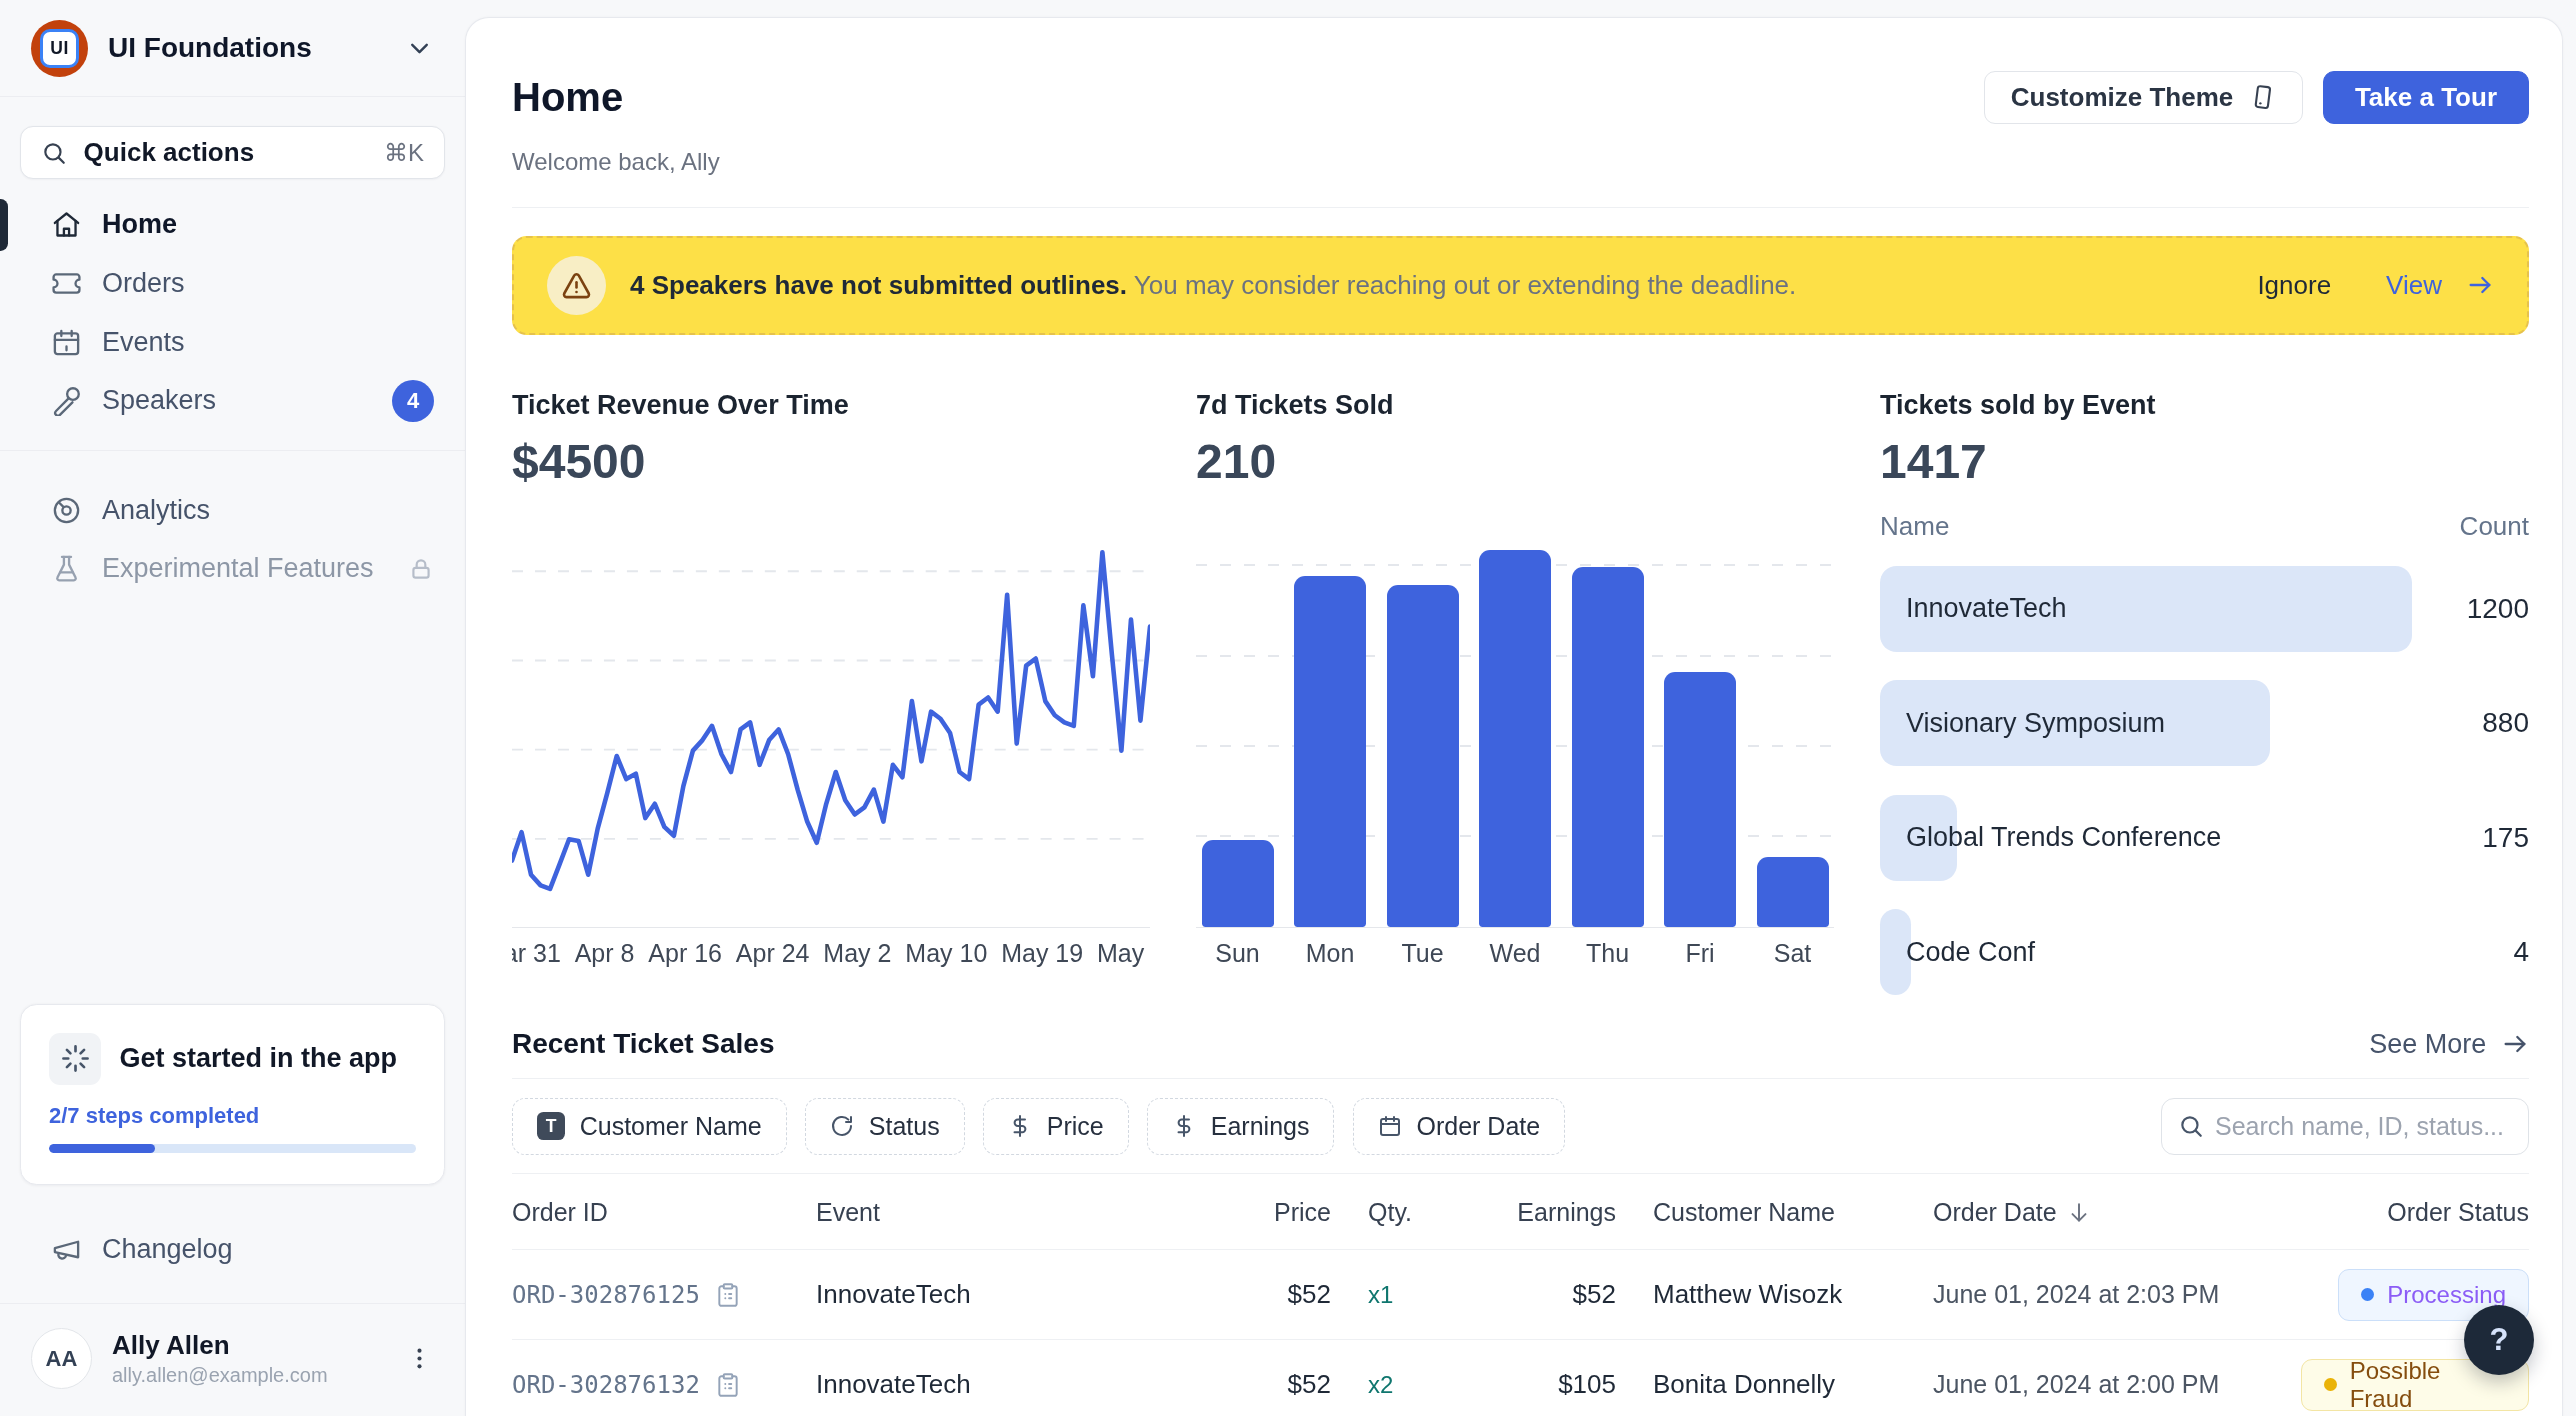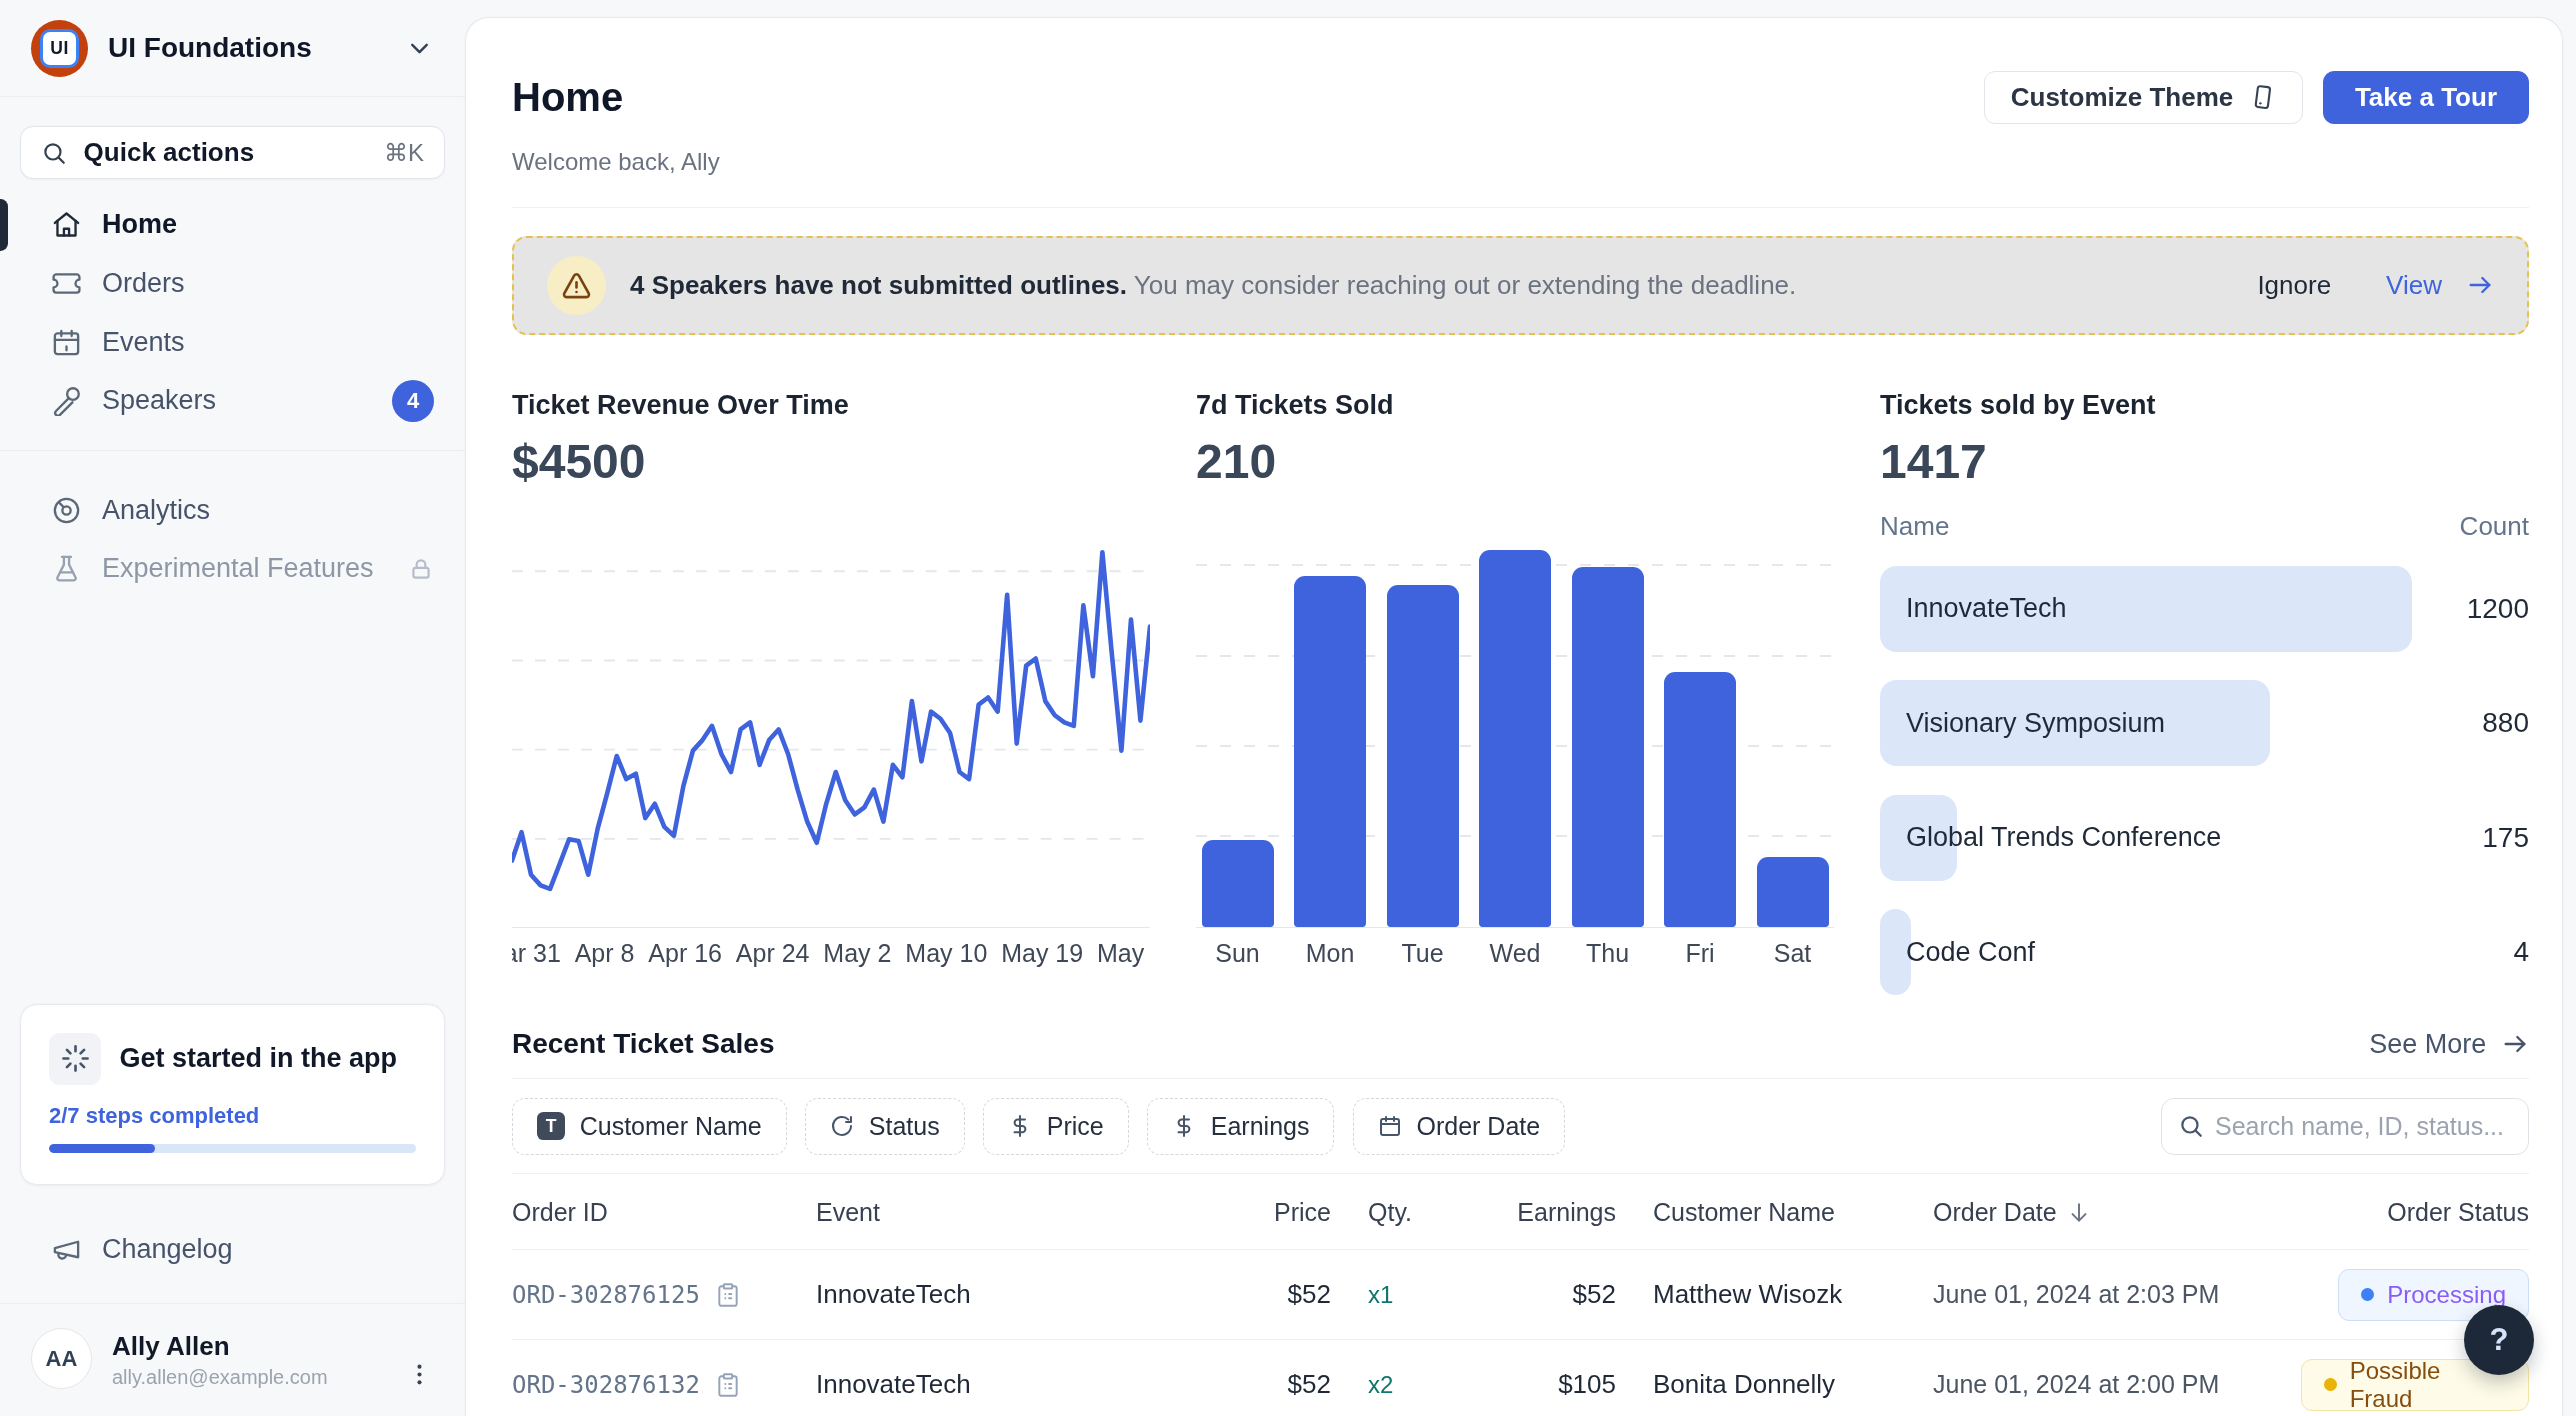--- a/index.html
+++ b/index.html
@@ -32,39 +32,39 @@
   .lock-right{margin-left:auto;color:#b6bdc9;display:flex}
   .side-spacer{flex:1}
   .getstarted{margin:0 20px 37px;background:#fff;border:1.8px solid #e7e9ee;border-radius:16.6px;padding:28px 28px 31px;box-shadow:0 0.9px 2.8px rgba(16,24,40,.05)}
   .gs-head{display:flex;align-items:center;gap:18.4px}
   .gs-iconbox{width:52px;height:52px;border-radius:11px;background:#f1f3f6;display:flex;align-items:center;justify-content:center;color:#475569}
   .gs-title{font-size:27px;font-weight:600;color:#111827}
   .gs-steps{margin-top:18.4px;font-size:22px;font-weight:600;color:#3e63dd}
   .gs-track{margin-top:14.7px;height:9.2px;border-radius:5.5px;background:#d9e6f8;overflow:hidden}
   .gs-fill{height:100%;border-radius:5.5px;background:#3e63dd}
   .changelog-wrap{padding:0 20px 26px}
-  .user-row{border-top:1.8px solid #ecedf1;display:flex;align-items:flex-end;gap:20px;padding:24px 31px 28px}
+  .user-row{border-top:1.8px solid #ecedf1;display:flex;align-items:center;gap:20px;padding:24px 31px 28px}
   .avatar{width:61px;height:61px;border-radius:50%;background:#fff;border:1.8px solid #e3e6ea;display:flex;align-items:center;justify-content:center;font-size:22px;font-weight:600;color:#334155}
   .user-name{font-size:26px;font-weight:600;color:#111827}
   .user-email{font-size:20px;color:#9aa3b0;margin-top:3.7px}
   .kebab{margin-left:auto;color:#374151;cursor:pointer}
 
   
   .main{position:absolute;left:465px;top:16.6px;right:13px;height:1490px;background:#fff;border:1.8px solid #e7e9ee;border-bottom:none;border-radius:24px 24px 0 0;padding:0 33px 0 46px;box-shadow:0 0.9px 2.8px rgba(16,24,40,.04)}
   .page-head{display:flex;align-items:center;padding-top:53px}
   .page-title{font-size:40px;font-weight:600;color:#0f1729}
   .head-actions{margin-left:auto;display:flex;gap:20px}
   .btn{height:53px;border-radius:11px;display:inline-flex;align-items:center;gap:14.7px;font-size:26px;font-weight:600;cursor:pointer}
   .btn-outline{background:#fff;border:1.8px solid #e2e5ea;color:#2b3544;padding:0 26px}
   .btn-primary{background:#3e63dd;border:1.8px solid #3e63dd;color:#fff;padding:0 31px}
   .subtitle{margin-top:24px;font-size:24px;color:#6b7280}
   .divider{border:none;border-top:1.8px solid #eef0f3;margin-top:31px}
 
   
-  .banner{margin-top:28px;height:99px;border:2.8px dashed #e6c24c;background:#e5e5e5;border-radius:14.7px;display:flex;align-items:center;padding:0 33px;gap:24px}
+  .banner{margin-top:28px;height:99px;border:2.8px dashed #e6c24c;background:#fde047;border-radius:14.7px;display:flex;align-items:center;padding:0 33px;gap:24px}
   .banner-iconwrap{width:59px;height:59px;border-radius:50%;background:#f8eec5;display:flex;align-items:center;justify-content:center;color:#7b4210}
   .banner-text{font-size:26px}
   .banner-bold{font-weight:700;color:#1f2937}
   .banner-rest{color:#6b7280}
   .banner-actions{margin-left:auto;display:flex;align-items:center;gap:55px}
   .banner-ignore{font-size:26px;font-weight:500;color:#1f2937;cursor:pointer}
   .banner-view{display:flex;align-items:center;gap:24px;font-size:26px;font-weight:500;color:#3e63dd;cursor:pointer}
 
   
   .stats{margin-top:55px;display:grid;grid-template-columns:638px 638px 1fr;column-gap:46px}

